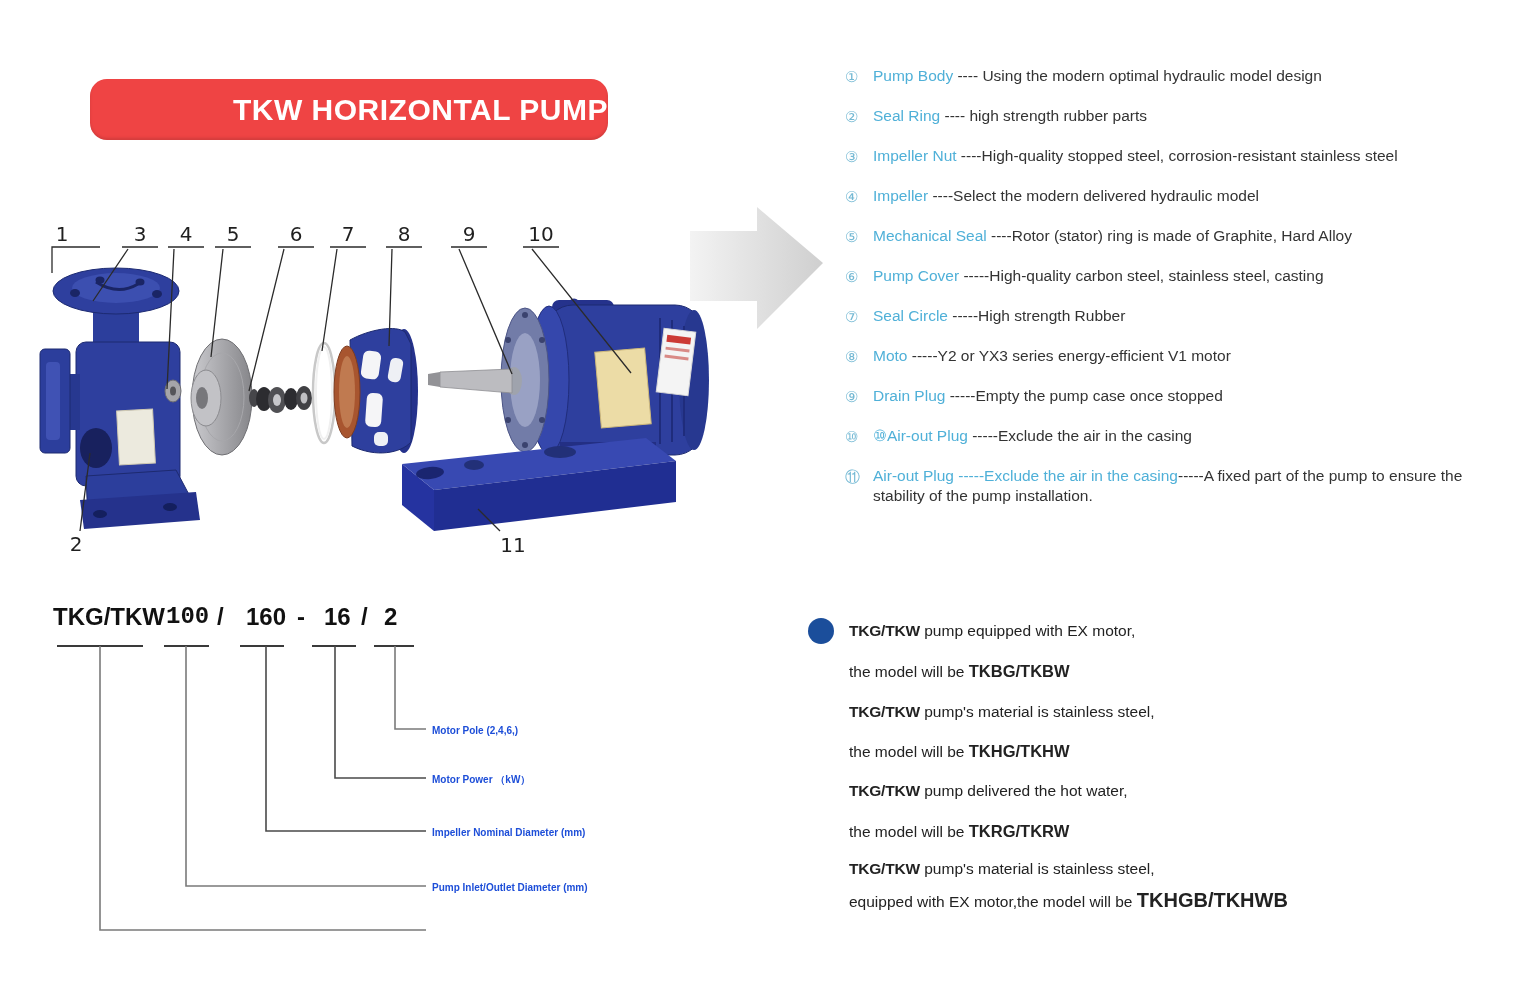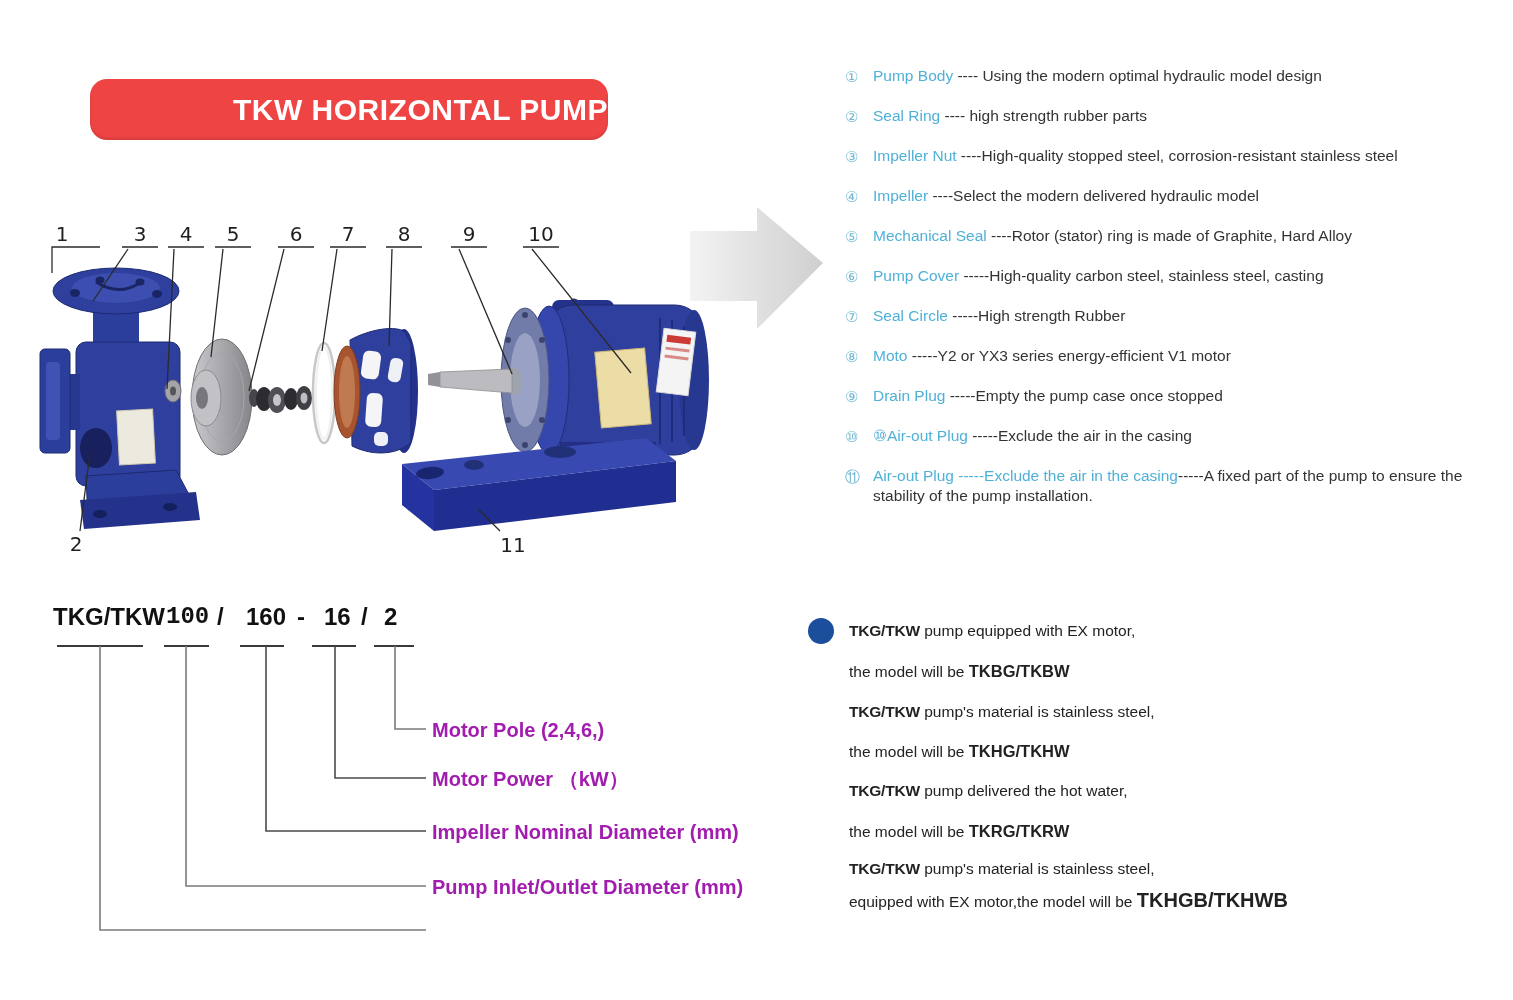--- a/index.html
+++ b/index.html
@@ -24,21 +24,21 @@
   .note-bullet{position:absolute;left:808px;top:618px;width:26px;height:26px;border-radius:50%;
                background:#1b4e9b;}
   .notes{position:absolute;left:849px;top:614px;width:600px;}
   .note-line{position:absolute;left:0;font-size:15.5px;color:#222;white-space:nowrap;}
   .nl-lead{font-weight:700;letter-spacing:-0.2px;}
   .nl-model{font-weight:700;font-size:16.5px;text-align:right;}
   .nl-model.big{font-size:20px;}
 
   
   .model-seg{position:absolute;top:603px;font-size:24px;font-weight:bold;color:#111;}
-  .tree-label{position:absolute;left:432px;font-size:20px;font-weight:bold;color:#a21caf;line-height:19px;}
+  .tree-label{position:absolute;left:432px;font-size:10px;font-weight:bold;color:#1d4ed8;line-height:19px;}
 
   svg text{font-family:"DejaVu Sans",sans-serif;}
 </style>
 </head>
 <body>
 
 <div class="page">
 
   <div class="banner">
     <span>TKW HORIZONTAL PUMP</span>

